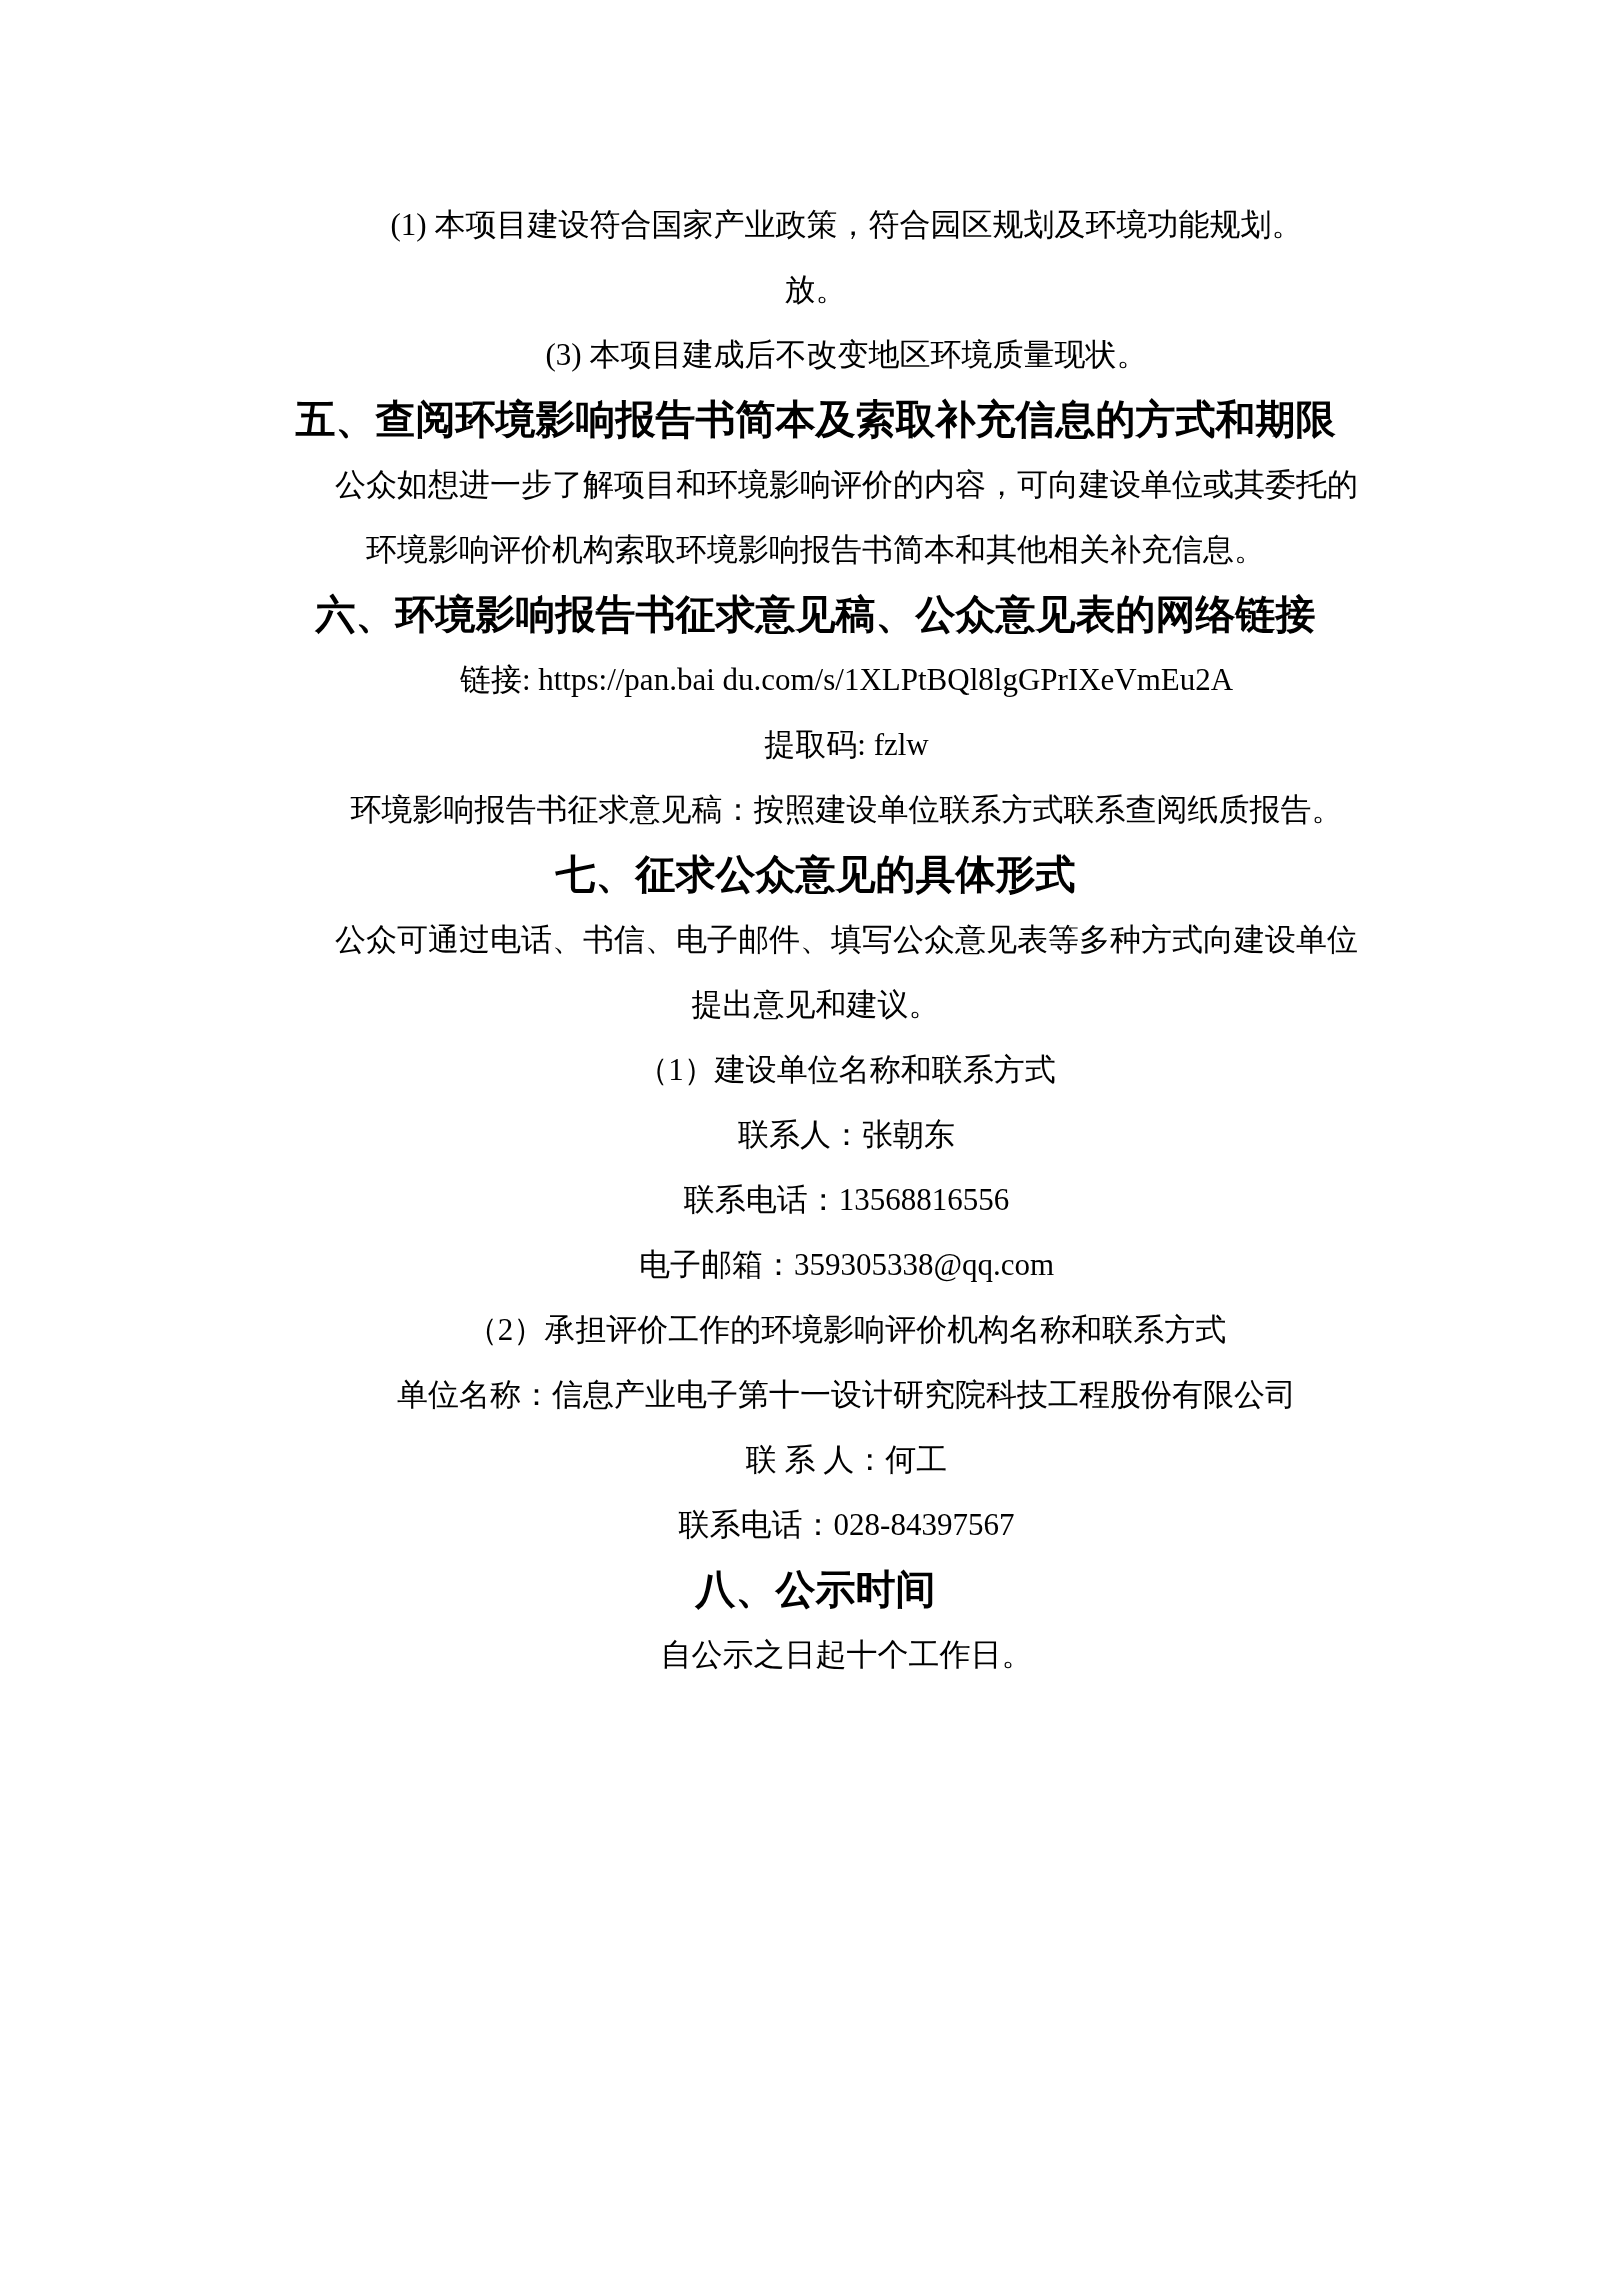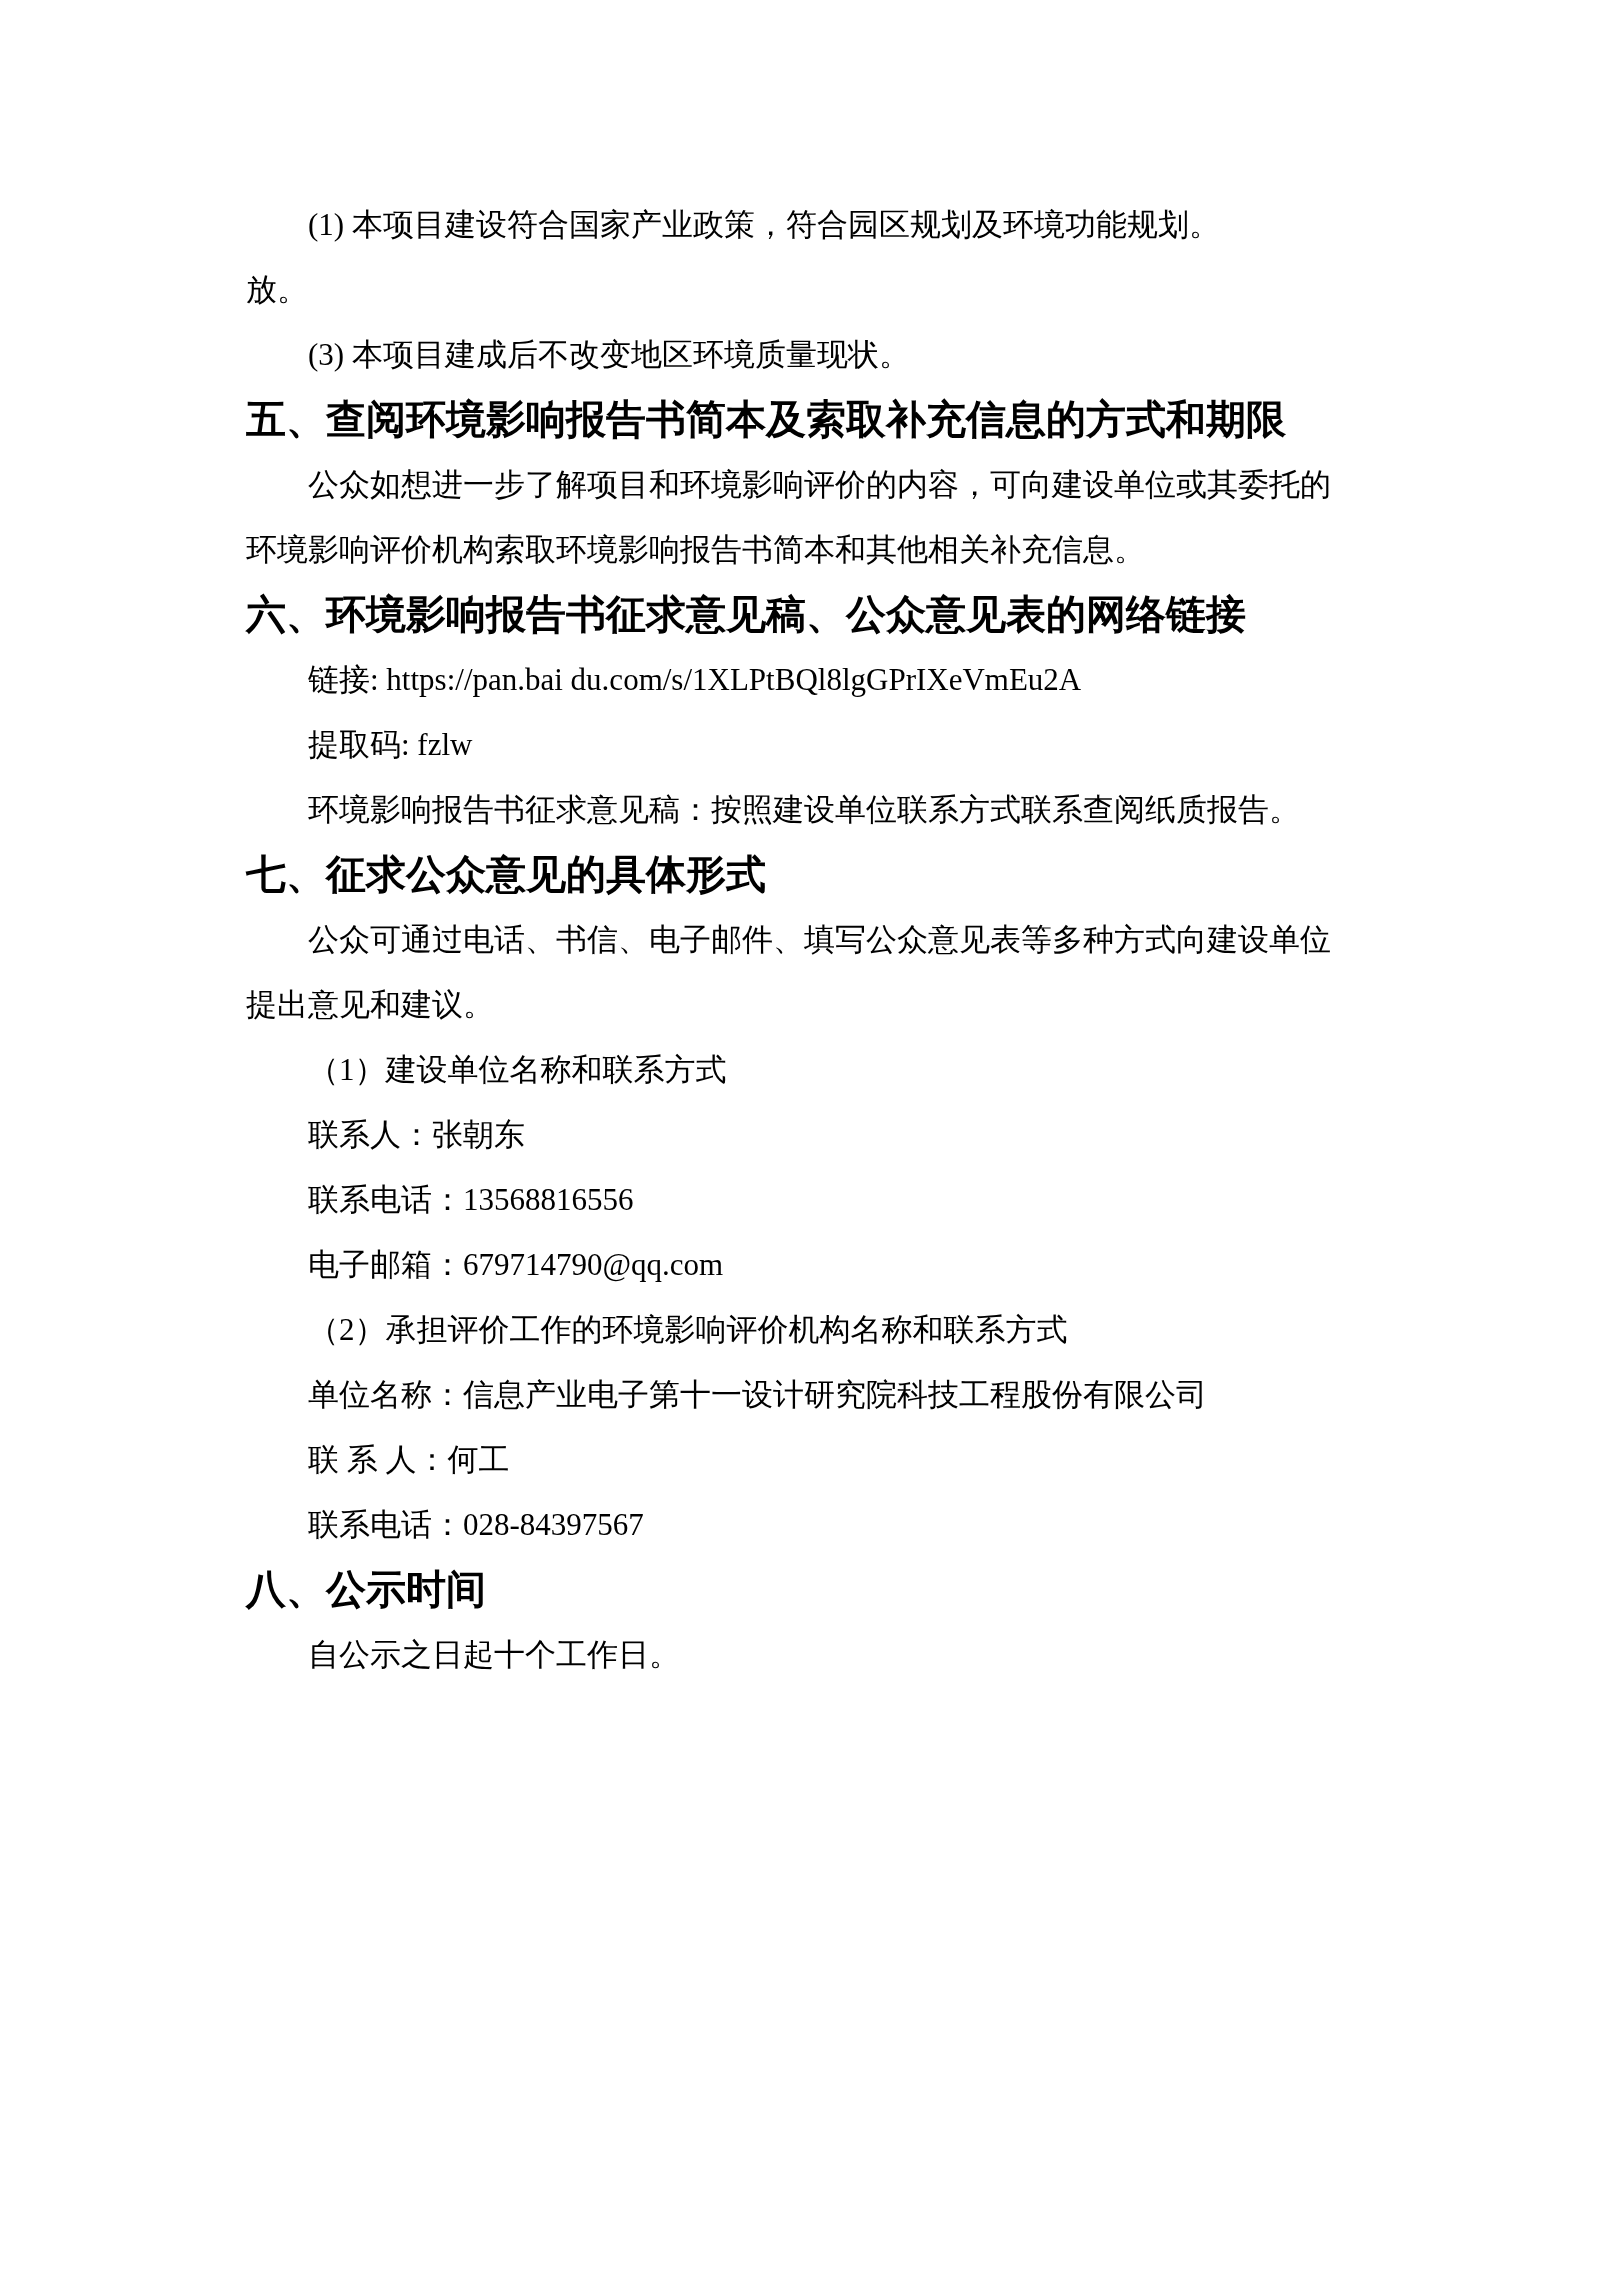--- a/index.html
+++ b/index.html
@@ -13,20 +13,21 @@
     height: 2295px;
     background: #ffffff;
     color: #000000;
     overflow: hidden;
   }
   .content {
     position: absolute;
     top: 192px;
     left: 246px;
     width: 1139px;
+    text-align: center;
   }
   .doc-line {
     height: 65px;
     line-height: 65px;
     font-size: 31px;
     font-family: "Liberation Serif", "DejaVu Serif", serif;
     color: #000000;
     white-space: nowrap;
     font-weight: normal;
   }
@@ -58,21 +59,21 @@
     <div class="doc-line indent">提取码: fzlw</div>
     <div class="doc-line indent">环境影响报告书征求意见稿：按照建设单位联系方式联系查阅纸质报告。</div>
 
     <div class="doc-line heading">七、征求公众意见的具体形式</div>
     <div class="doc-line indent">公众可通过电话、书信、电子邮件、填写公众意见表等多种方式向建设单位</div>
     <div class="doc-line">提出意见和建议。</div>
 
     <div class="doc-line indent">（1）建设单位名称和联系方式</div>
     <div class="doc-line indent">联系人：张朝东</div>
     <div class="doc-line indent">联系电话：13568816556</div>
-    <div class="doc-line indent">电子邮箱：679714790@qq.com</div>
+    <div class="doc-line indent">电子邮箱：359305338@qq.com</div>
 
     <div class="doc-line indent">（2）承担评价工作的环境影响评价机构名称和联系方式</div>
     <div class="doc-line indent">单位名称：信息产业电子第十一设计研究院科技工程股份有限公司</div>
     <div class="doc-line indent">联 系 人：何工</div>
     <div class="doc-line indent">联系电话：028-84397567</div>
 
     <div class="doc-line heading">八、公示时间</div>
     <div class="doc-line indent">自公示之日起十个工作日。</div>
 
   </div>

